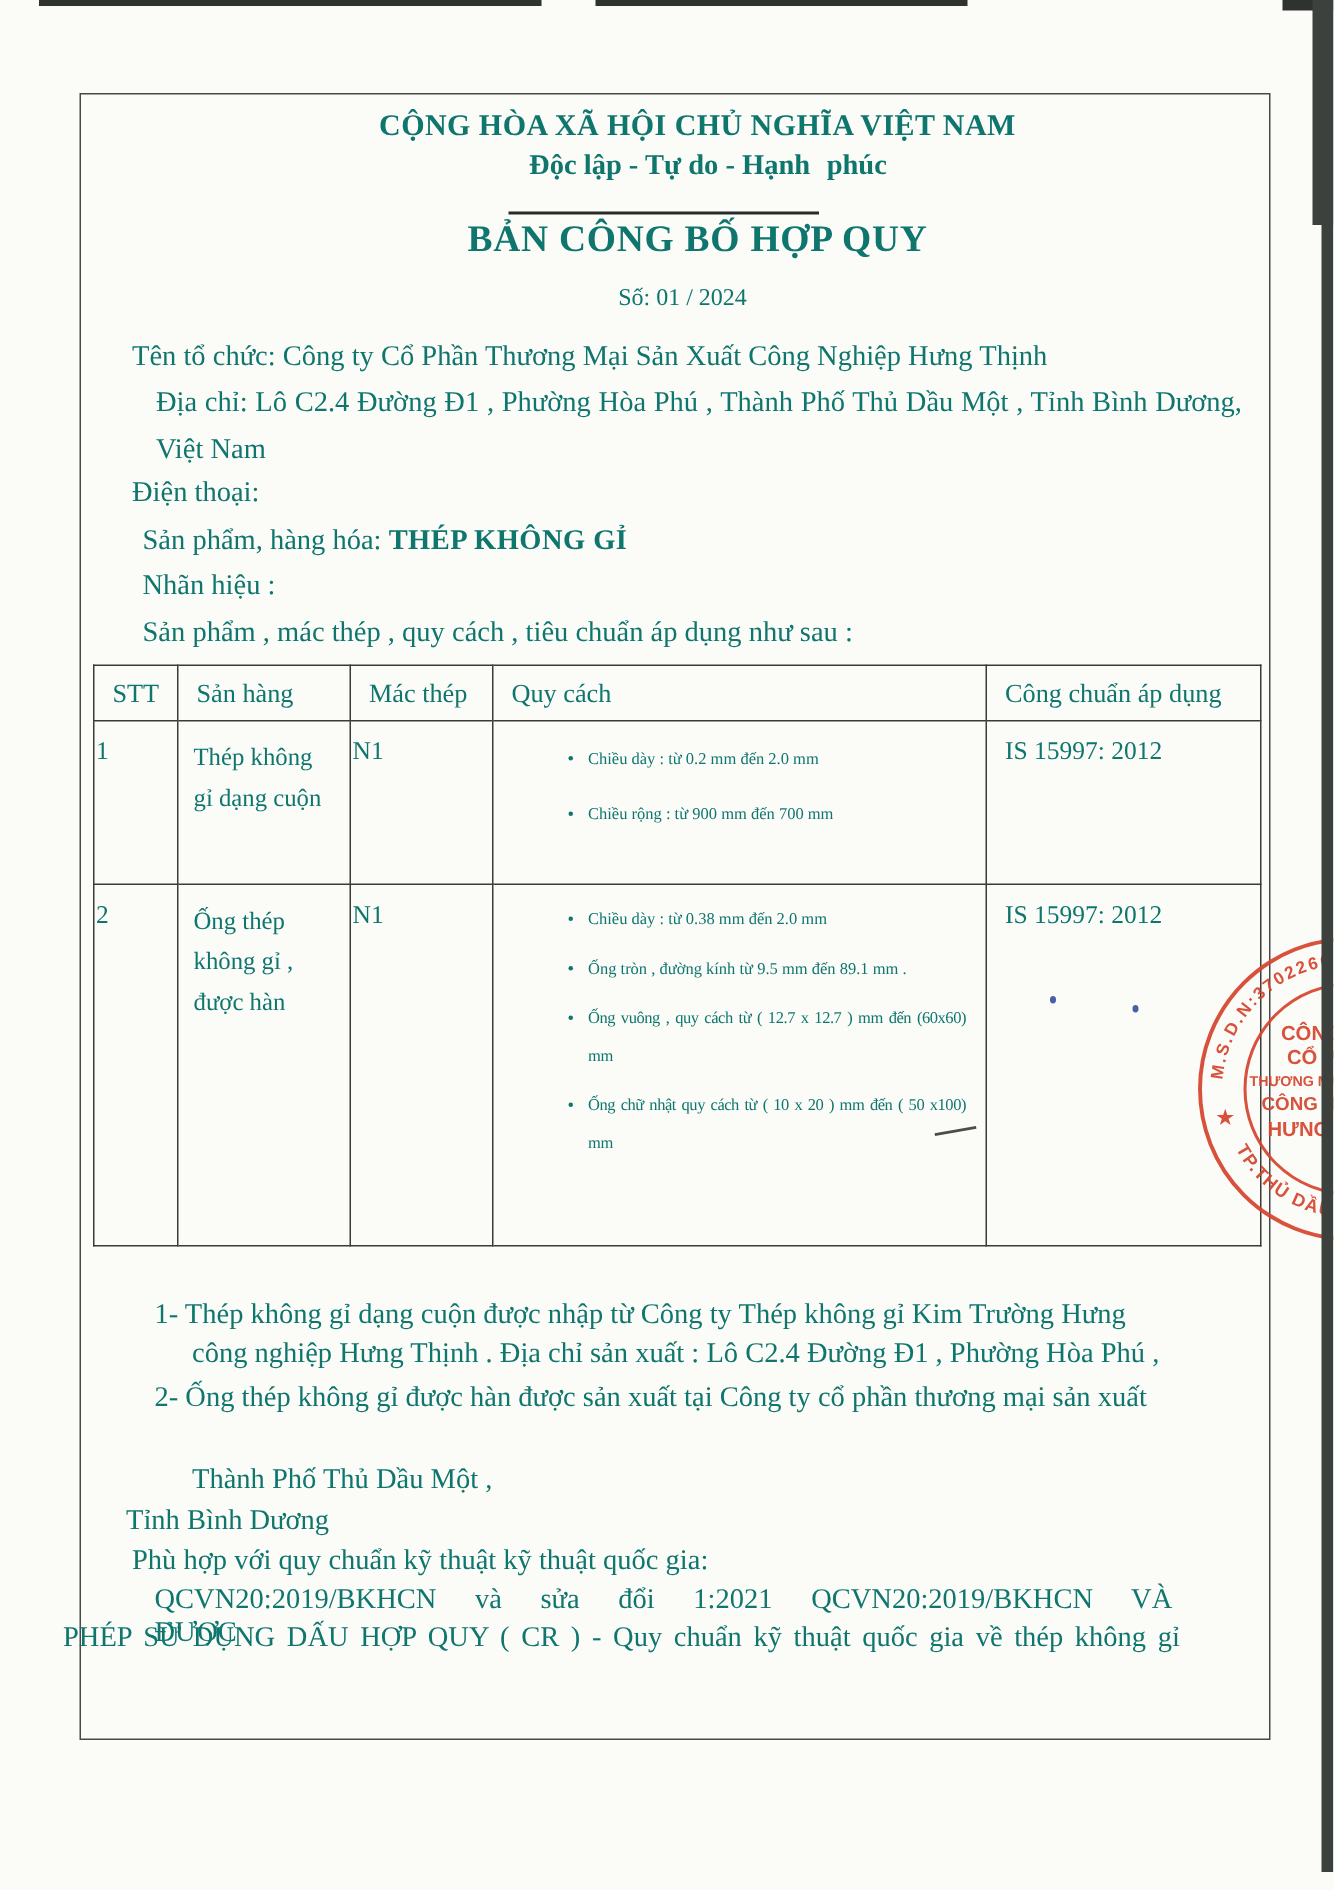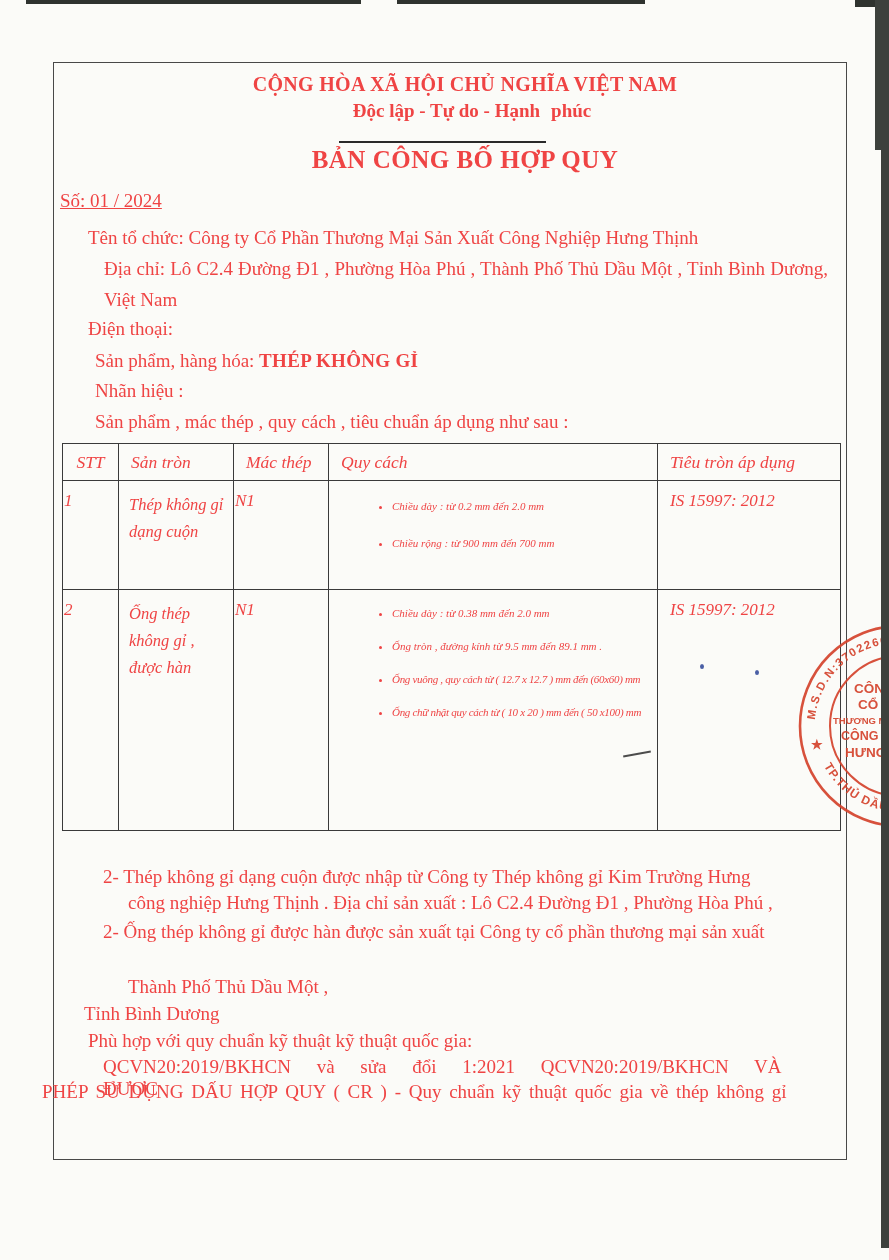--- a/index.html
+++ b/index.html
@@ -1,20 +1,20 @@
 <!DOCTYPE html>
 <html><head>
 <meta charset="utf-8">
 <style>
   html,body { margin:0; padding:0; }
   body { font-family:"Liberation Serif", serif; background:#fbfbf8; }
 
   .page {
     position:relative; width:889px; height:1248px;
-    background:#fbfbf8; overflow:hidden; color:#ef4444;
+    background:#fbfbf8; overflow:hidden; color:#0f766e;
   }
 
   
   .edge { position:absolute; background:#2f332f; z-index:60; }
   .edge-right      { left:881px; top:0; width:8px;  height:1260px; background:#3d413d; }
   .edge-right-top  { left:875px; top:0; width:14px; height:150px;  background:#3d413d; }
   .edge-top-a      { left:26px;  top:0; width:335px; height:4px; }
   .edge-top-b      { left:397px; top:0; width:248px; height:4px; }
   .edge-top-c      { left:855px; top:0; width:34px;  height:7px; }
   .edge-bottom     { left:0; top:1254px; width:881px; height:6px; background:#5f5f5b; }
@@ -27,37 +27,37 @@
   .abs { position:absolute; z-index:2; }
 
   .national-title { left:70px; top:73px; width:790px; text-align:center;
     font-size:20px; font-weight:bold; letter-spacing:0.3px; }
   .motto { left:70px; top:100px; width:790px; text-align:center;
     font-size:19px; font-weight:bold; }
   .motto-underline { border-bottom:2px solid #2a2a2a; padding:0 6px 20px 14px; }
   .motto-tail { margin-left:5px; }
   .doc-title { left:70px; top:146px; width:790px; text-align:center;
     font-size:25px; font-weight:bold; letter-spacing:0.5px; }
-  .doc-number { left:60px; top:190px; width:790px; text-align:left; font-size:19px;text-decoration:underline; }
+  .doc-number { left:60px; top:190px; width:790px; text-align:center; font-size:16px; }
 
   .bodytext { font-size:19px; line-height:31px; }
   .org-line     { left:88px; top:222px; width:740px; }
   .address-line { left:104px; top:253px; width:724px; text-align:justify; }
   .phone-line   { left:88px; top:313px; }
   .product-line { left:95px; top:345px; }
   .product-value{ font-weight:bold; letter-spacing:0.3px; }
   .brand-line   { left:95px; top:375px; }
   .table-intro  { left:95px; top:406px; }
 
   
   .spec-table-wrap { left:62px; top:443px; z-index:3; }
   table.spec { border-collapse:collapse; table-layout:fixed; width:778px;
     font-size:17px; }
   table.spec td, table.spec th { border:1.8px solid #3a3a3a; vertical-align:top;
-    font-weight:normal; text-align:left; overflow:hidden;font-style:italic; }
+    font-weight:normal; text-align:left; overflow:hidden; }
   tr.hdr th { height:36px; vertical-align:middle; font-size:17.5px; padding:0 0 0 12px; }
   tr.hdr th.c-stt { text-align:center; padding:0; }
   tr.r1 td { height:97px; }
   tr.r2 td { height:229px; }
   td.c-stt { text-align:center; padding-top:10px; }
   td.c-sp  { padding:10px 8px 0 10px; text-align:justify; font-size:16.5px; line-height:27px; }
   td.c-mt  { text-align:center; padding-top:10px; }
   td.c-tc  { padding:10px 6px 0 12px; }
   ul.qc { margin:0; padding:10px 12px 0 62px; list-style:disc; }
   ul.qc li { text-align:justify; font-size:11px; }
@@ -124,24 +124,24 @@
       <colgroup>
         <col style="width:56px">
           <col style="width:115px">
           <col style="width:95px">
         <col style="width:329px">
           <col style="width:183px">
       </colgroup>
       <tbody>
           <tr class="hdr">
         <th class="c-stt">STT</th>
-        <th>Sản tròn</th>
+        <th>Sản hàng</th>
         <th>Mác thép</th>
         <th>Quy cách</th>
-        <th>Tiêu tròn áp dụng</th>
+        <th>Công chuẩn áp dụng</th>
       </tr>
       <tr class="r1">
         <td class="c-stt">1</td>
         <td class="c-sp">Thép không gỉ dạng cuộn</td>
         <td class="c-mt">N1</td>
         <td>
           <ul class="qc qc1">
             <li>Chiều dày : từ 0.2 mm đến 2.0 mm</li>
             <li>Chiều rộng : từ 900 mm đến 700 mm</li>
           </ul>
@@ -159,21 +159,21 @@
             <li class="tight">Ống vuông , quy cách từ ( 12.7 x 12.7 ) mm đến (60x60) mm</li>
             <li class="tight">Ống chữ nhật quy cách từ ( 10 x 20 ) mm đến ( 50 x100) mm</li>
           </ul>
         </td>
         <td class="c-tc">IS 15997: 2012</td>
       </tr>
     </tbody>
       </table>
   </div>
 
-  <div class="abs note n1">2- Thép không gỉ dạng cuộn được nhập từ Công ty Thép không gỉ Kim Trường Hưng</div>
+  <div class="abs note n1">1- Thép không gỉ dạng cuộn được nhập từ Công ty Thép không gỉ Kim Trường Hưng</div>
   <div class="abs note n3">2- Ống thép không gỉ được hàn được sản xuất tại Công ty cổ phần thương mại sản xuất</div>
   <div class="abs note n4">công nghiệp Hưng Thịnh . Địa chỉ sản xuất : Lô C2.4 Đường Đ1 , Phường Hòa Phú ,</div>
   <div class="abs note n5">Thành Phố Thủ Dầu Một ,</div>
   <div class="abs note n6">Tỉnh Bình Dương</div>
   <div class="abs note n7">Phù hợp với quy chuẩn kỹ thuật kỹ thuật quốc gia:</div>
   <div class="abs note n8">QCVN20:2019/BKHCN và sửa đổi 1:2021 QCVN20:2019/BKHCN VÀ ĐƯỢC</div>
   <div class="abs note n9">PHÉP SỬ DỤNG DẤU HỢP QUY ( CR ) -  Quy chuẩn kỹ thuật quốc gia về thép không gỉ</div>
 
   <div class="ink-dot dot-a"></div>
   <div class="ink-dot dot-b"></div>

